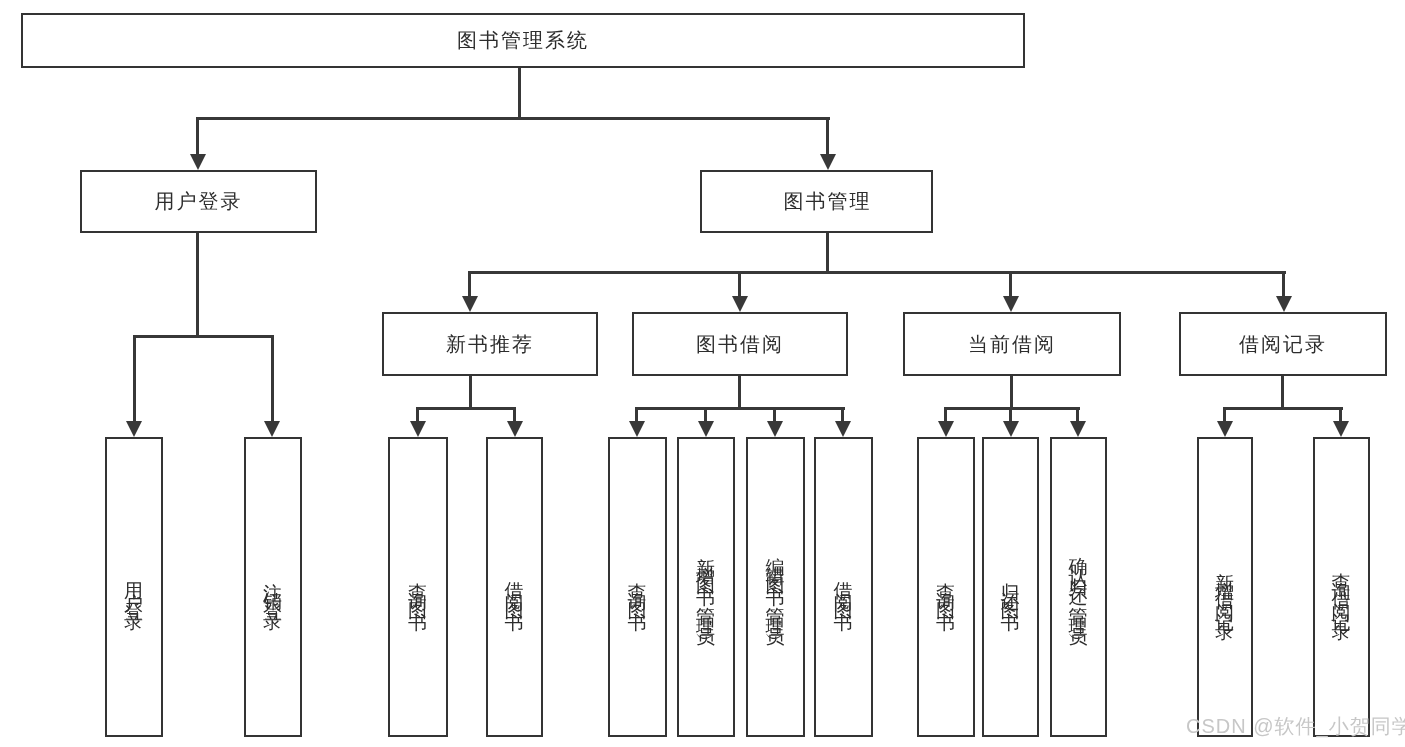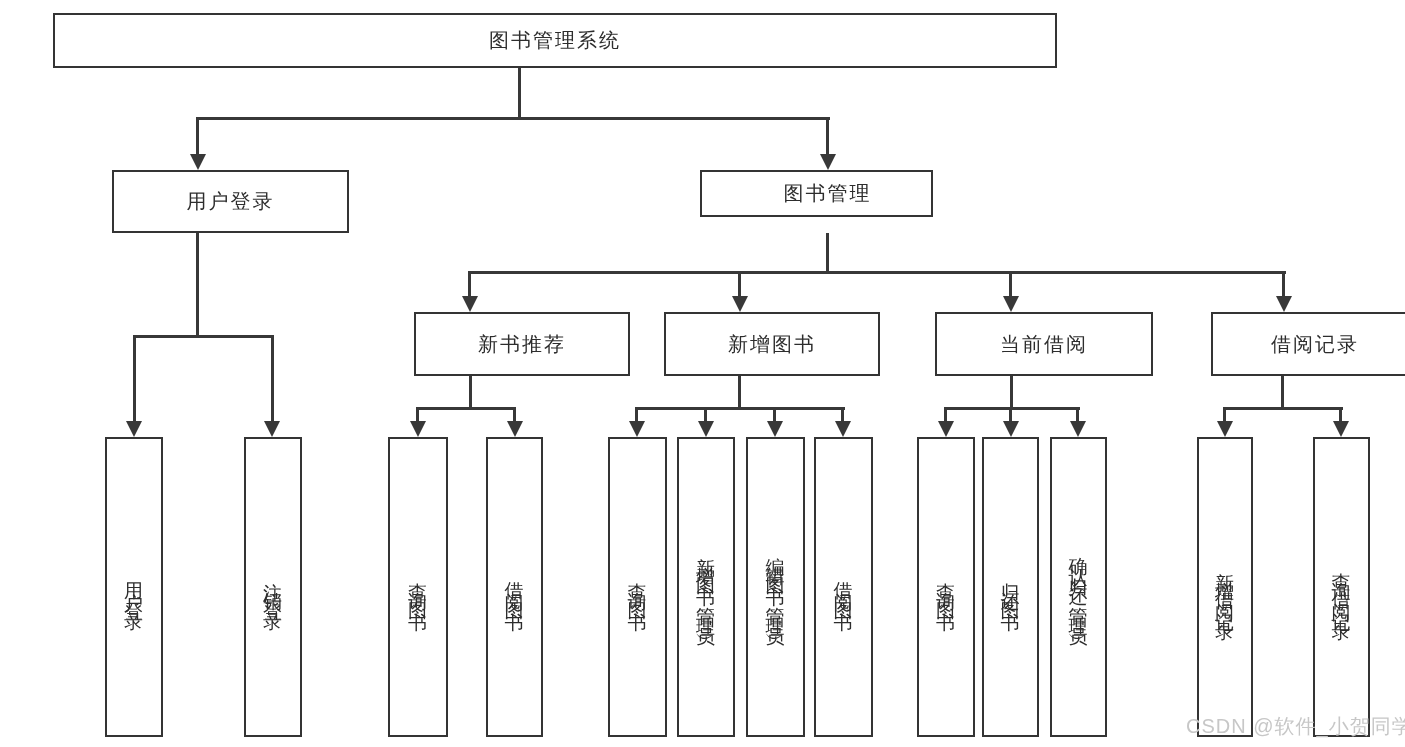--- a/index.html
+++ b/index.html
@@ -19,21 +19,20 @@
     display:flex;
     align-items:center;
     justify-content:center;
     color:#2d2d2d;
     z-index:2;
   }
   .hbox{
     font-size:20px;
     letter-spacing:2px;
     white-space:nowrap;
-    margin-left:32px;
   }
   .vbox{
     writing-mode:vertical-rl;
     text-orientation:mixed;
     font-size:19px;
     letter-spacing:10px;
     line-height:1;
   }
   .line{
     position:absolute;
@@ -64,29 +63,29 @@
 
 <div class="canvas">
 
   <div class="box hbox" style="left:21px;top:13px;width:1004px;height:55px;">
     <span>图书管理系统</span>
   </div>
 
   <div class="box hbox" style="left:80px;top:170px;width:237px;height:63px;">
     <span>用户登录</span>
   </div>
-  <div class="box hbox" style="left:668px;top:170px;width:233px;height:47px;padding-left:22px;">
+  <div class="box hbox" style="left:700px;top:170px;width:233px;height:63px;padding-left:22px;">
     <span>图书管理</span>
   </div>
 
   <div class="box hbox" style="left:382px;top:312px;width:216px;height:64px;">
     <span>新书推荐</span>
   </div>
   <div class="box hbox" style="left:632px;top:312px;width:216px;height:64px;">
-    <span>新增图书</span>
+    <span>图书借阅</span>
   </div>
   <div class="box hbox" style="left:1179px;top:312px;width:208px;height:64px;">
     <span>借阅记录</span>
   </div>
   <div class="box hbox" style="left:903px;top:312px;width:218px;height:64px;">
     <span>当前借阅</span>
   </div>
 
   <div class="box vbox" style="left:105px;top:437px;width:58px;height:300px;">
     <span>用户登录</span>

